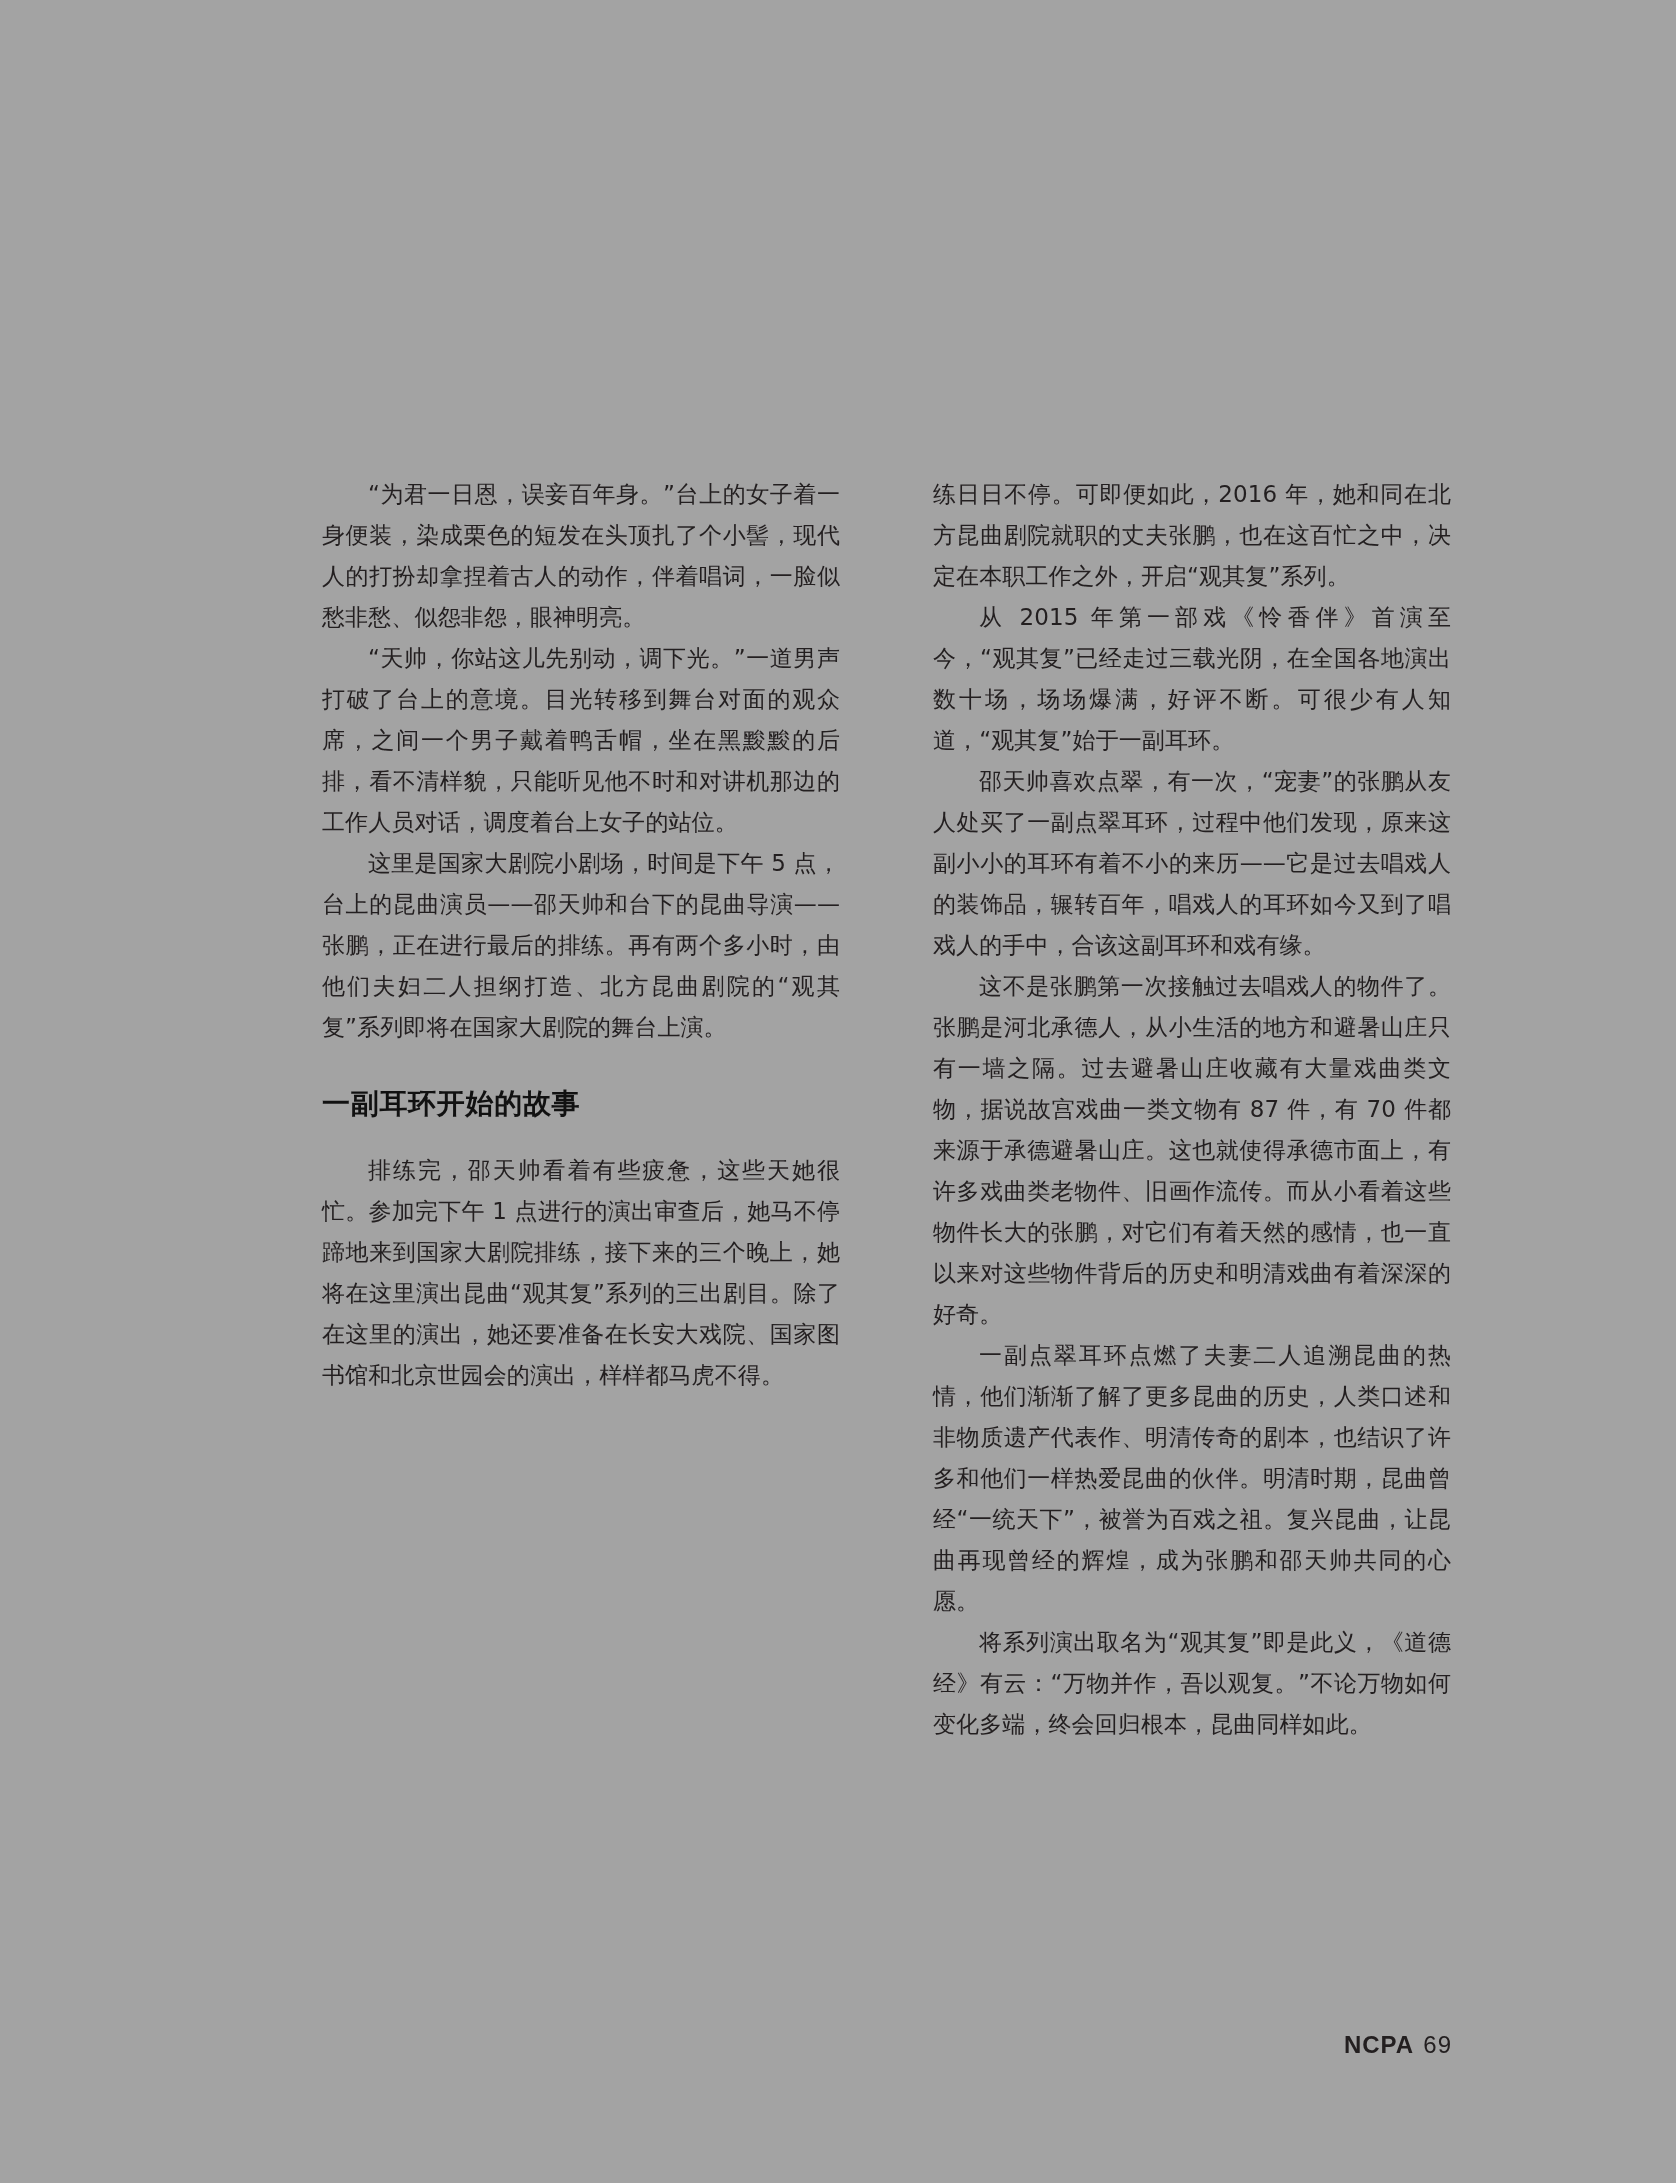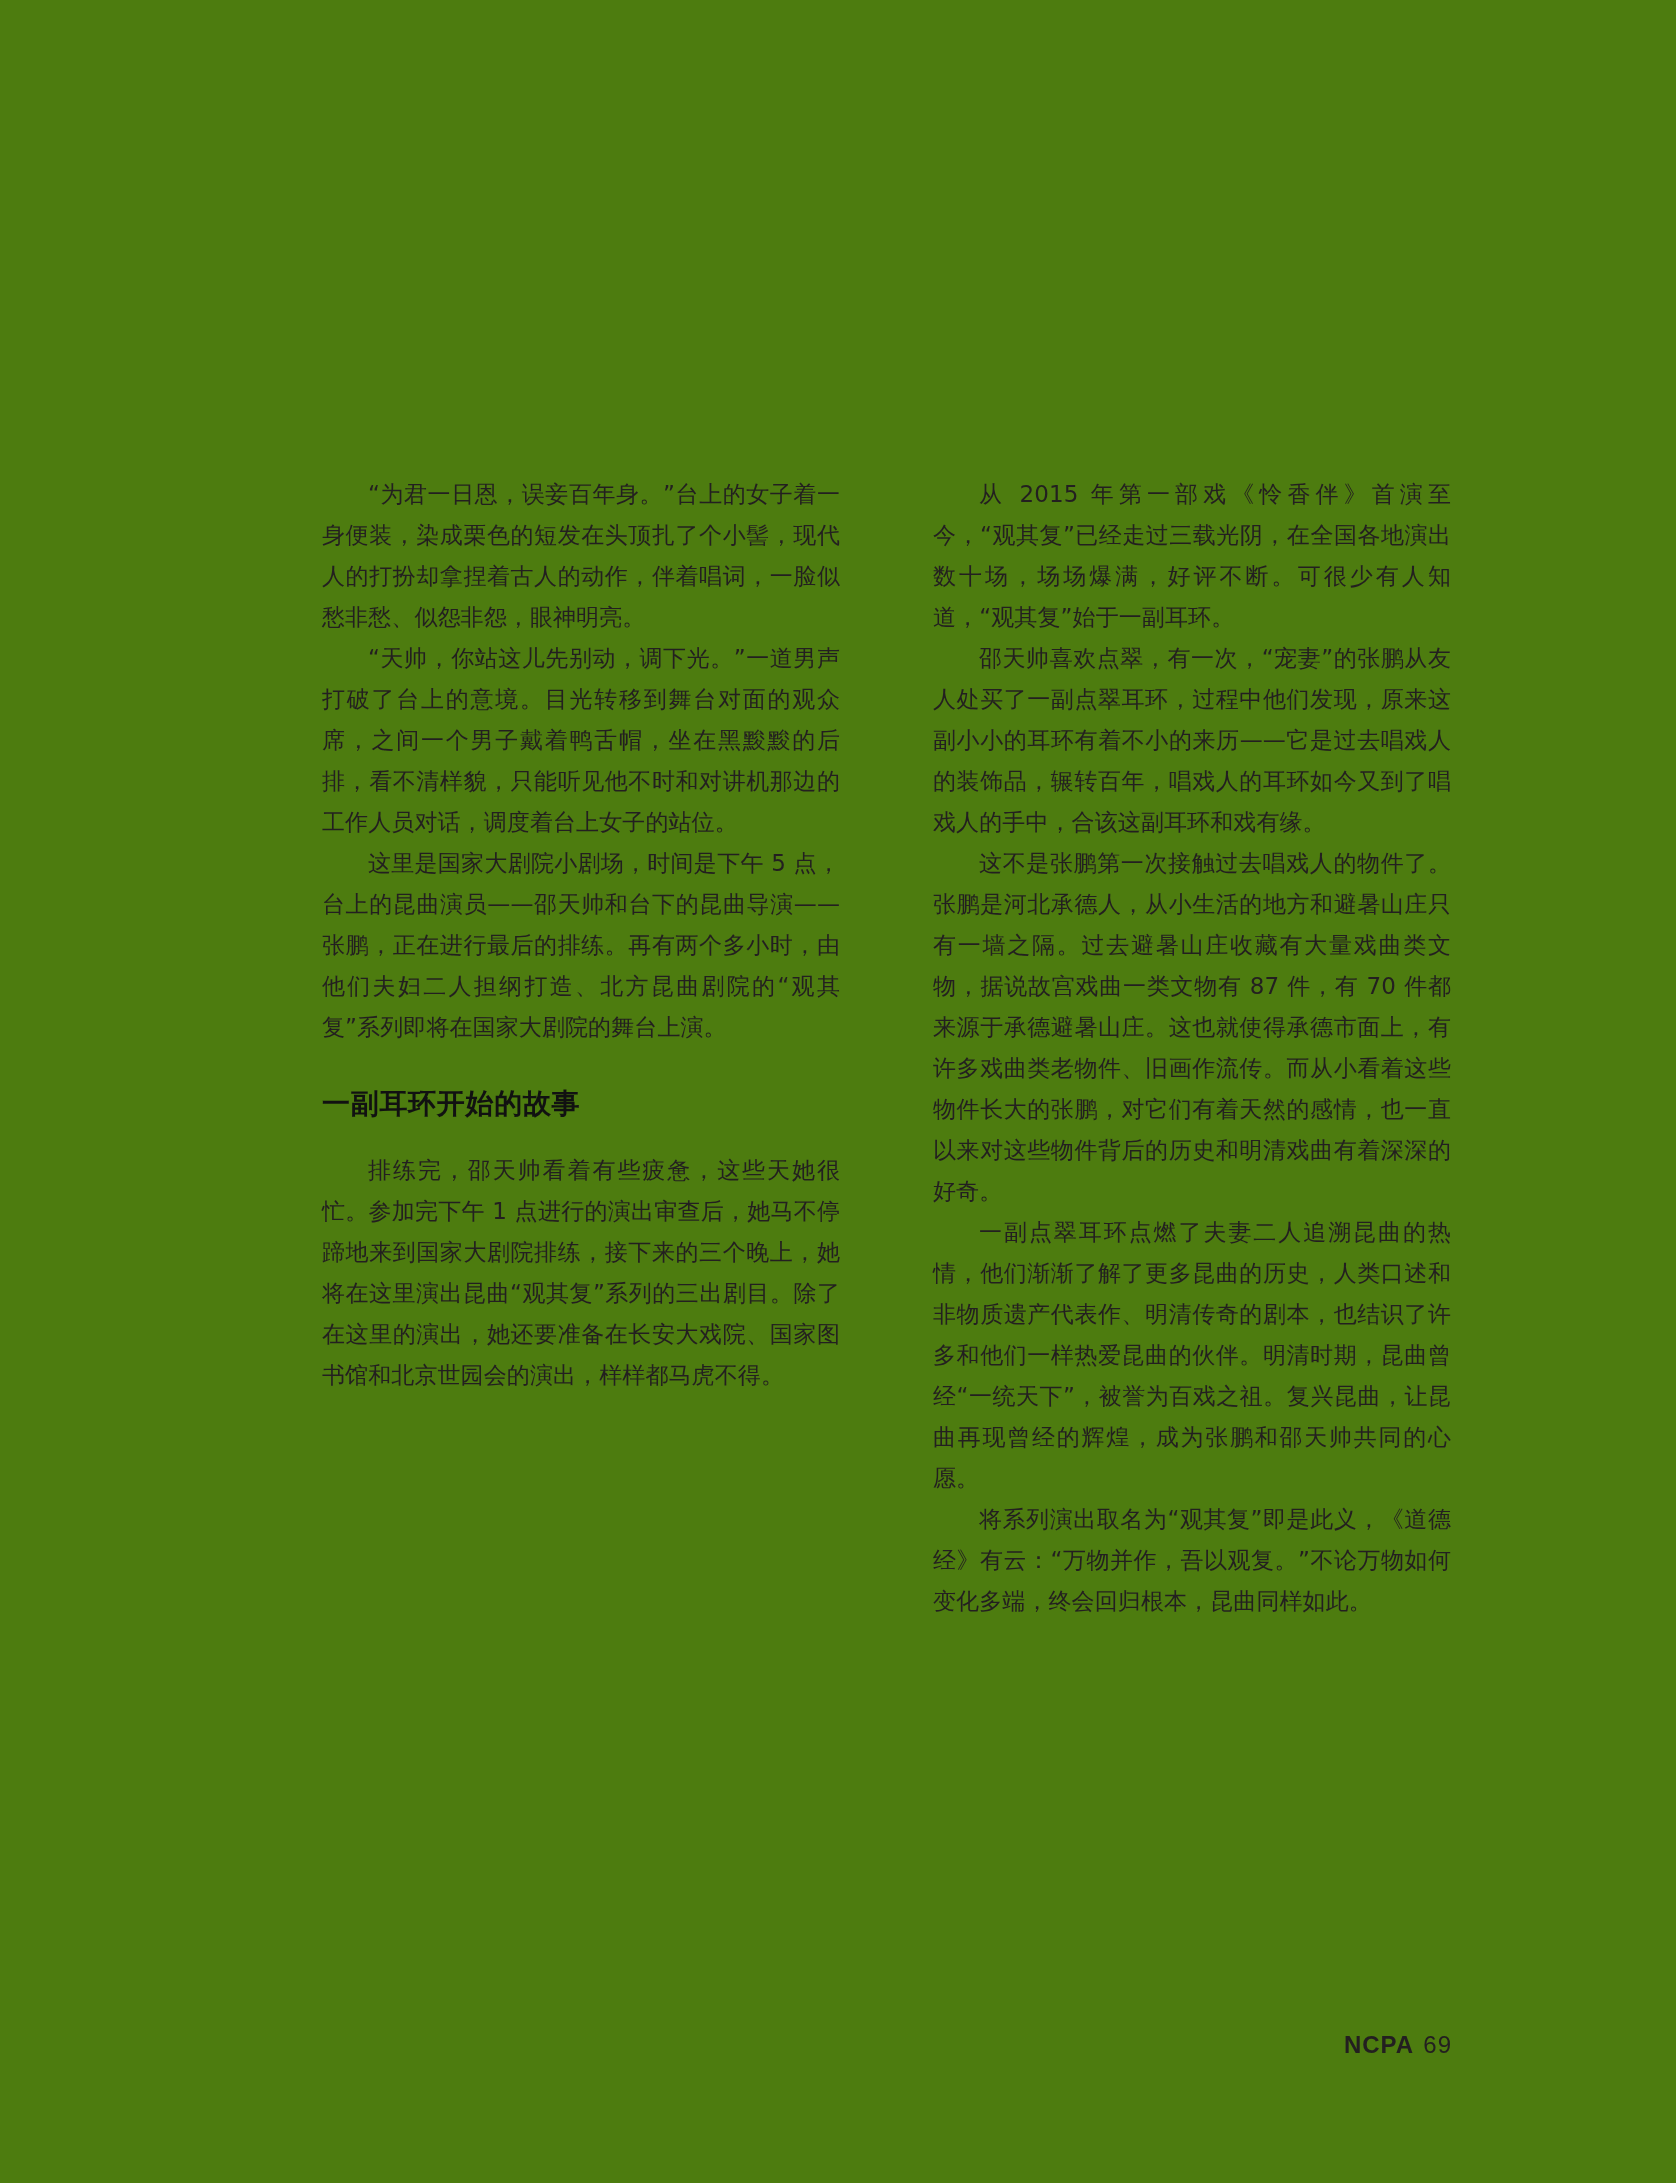--- a/index.html
+++ b/index.html
@@ -12,21 +12,21 @@
     height: 2183px;
     position: relative;
     font-family: "Liberation Sans", sans-serif;
     color: #231f20;
   }
   .page {
     position: absolute;
     left: 0; top: 0;
     width: 1676px;
     height: 2183px;
-    background: #4d7c0f;
+    background: #a3a3a3;
     overflow: hidden;
   }
   .columns {
     position: absolute;
     left: 322px;
     top: 474px;
     width: 1129px;
     display: flex;
     flex-direction: row;
     justify-content: space-between;
@@ -84,20 +84,21 @@
 
     <div class="col">
       <p class="para">“为君一日恩，误妾百年身。”台上的女子着一身便装，染成栗色的短发在头顶扎了个小髻，现代人的打扮却拿捏着古人的动作，伴着唱词，一脸似愁非愁、似怨非怨，眼神明亮。</p>
       <p class="para">“天帅，你站这儿先别动，调下光。”一道男声打破了台上的意境。目光转移到舞台对面的观众席，之间一个男子戴着鸭舌帽，坐在黑黢黢的后排，看不清样貌，只能听见他不时和对讲机那边的工作人员对话，调度着台上女子的站位。</p>
       <p class="para">这里是国家大剧院小剧场，时间是下午 5 点，台上的昆曲演员——邵天帅和台下的昆曲导演——张鹏，正在进行最后的排练。再有两个多小时，由他们夫妇二人担纲打造、北方昆曲剧院的“观其复”系列即将在国家大剧院的舞台上演。</p>
       <h2 class="subhead">一副耳环开始的故事</h2>
       <p class="para">排练完，邵天帅看着有些疲惫，这些天她很忙。参加完下午 1 点进行的演出审查后，她马不停蹄地来到国家大剧院排练，接下来的三个晚上，她将在这里演出昆曲“观其复”系列的三出剧目。除了在这里的演出，她还要准备在长安大戏院、国家图书馆和北京世园会的演出，样样都马虎不得。</p>
     </div>
 
     <div class="col">
+      <p class="para noindent">练日日不停。可即便如此，2016 年，她和同在北方昆曲剧院就职的丈夫张鹏，也在这百忙之中，决定在本职工作之外，开启“观其复”系列。</p>
       <p class="para">从 2015 年第一部戏《怜香伴》首演至今，“观其复”已经走过三载光阴，在全国各地演出数十场，场场爆满，好评不断。可很少有人知道，“观其复”始于一副耳环。</p>
       <p class="para">邵天帅喜欢点翠，有一次，“宠妻”的张鹏从友人处买了一副点翠耳环，过程中他们发现，原来这副小小的耳环有着不小的来历——它是过去唱戏人的装饰品，辗转百年，唱戏人的耳环如今又到了唱戏人的手中，合该这副耳环和戏有缘。</p>
       <p class="para">这不是张鹏第一次接触过去唱戏人的物件了。张鹏是河北承德人，从小生活的地方和避暑山庄只有一墙之隔。过去避暑山庄收藏有大量戏曲类文物，据说故宫戏曲一类文物有 87 件，有 70 件都来源于承德避暑山庄。这也就使得承德市面上，有许多戏曲类老物件、旧画作流传。而从小看着这些物件长大的张鹏，对它们有着天然的感情，也一直以来对这些物件背后的历史和明清戏曲有着深深的好奇。</p>
       <p class="para">一副点翠耳环点燃了夫妻二人追溯昆曲的热情，他们渐渐了解了更多昆曲的历史，人类口述和非物质遗产代表作、明清传奇的剧本，也结识了许多和他们一样热爱昆曲的伙伴。明清时期，昆曲曾经“一统天下”，被誉为百戏之祖。复兴昆曲，让昆曲再现曾经的辉煌，成为张鹏和邵天帅共同的心愿。</p>
       <p class="para">将系列演出取名为“观其复”即是此义，《道德经》有云：“万物并作，吾以观复。”不论万物如何变化多端，终会回归根本，昆曲同样如此。</p>
     </div>
 
   </div>
 
   <div class="folio">

